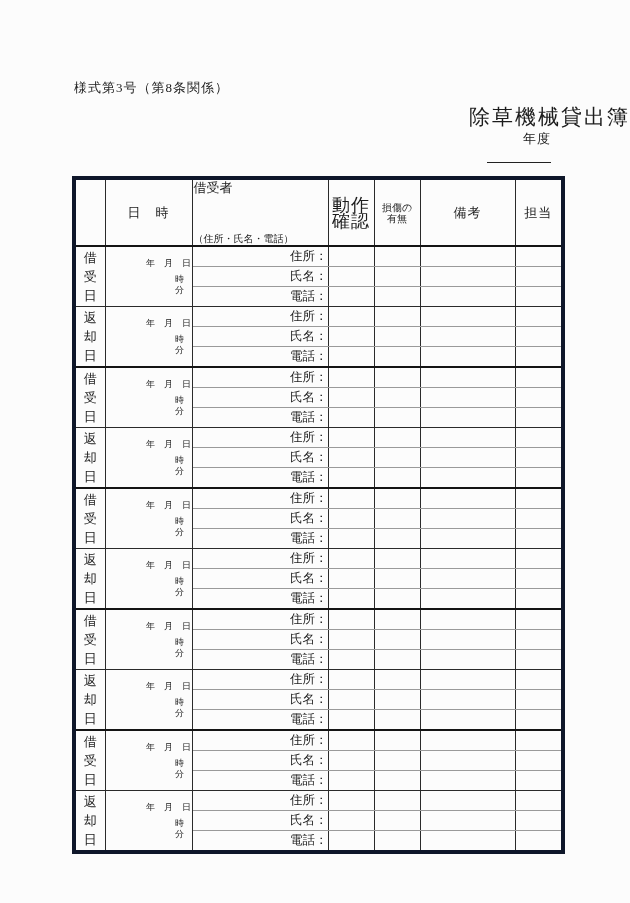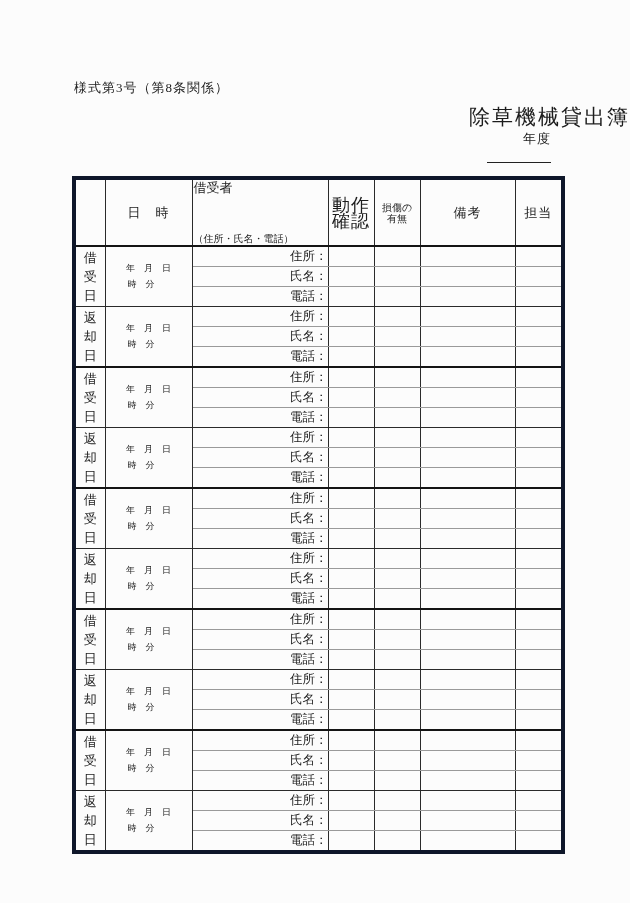--- a/index.html
+++ b/index.html
@@ -89,23 +89,24 @@
     justify-content: space-evenly; align-items: center;
     font-size: 13px;
   }
   td.c-datetime .dtstack {
     height: 58px;
     display: flex; flex-direction: column;
     justify-content: center;
     gap: 5px;
     font-size: 9px;
     line-height: 11px;
+    margin-left: 40px;
   }
   .dt1 { text-align: center; }
-  .dt2 { padding-left: 22px; }
+  .dt2 { text-align: center; padding-left: 22px; }
 
   td.c-field { text-align: right; padding-left: 22px; }
 </style>
 </head>
 <body>
 
 <div class="page">
 
   <div class="form-number">様式第3号（第8条関係）</div>
 

